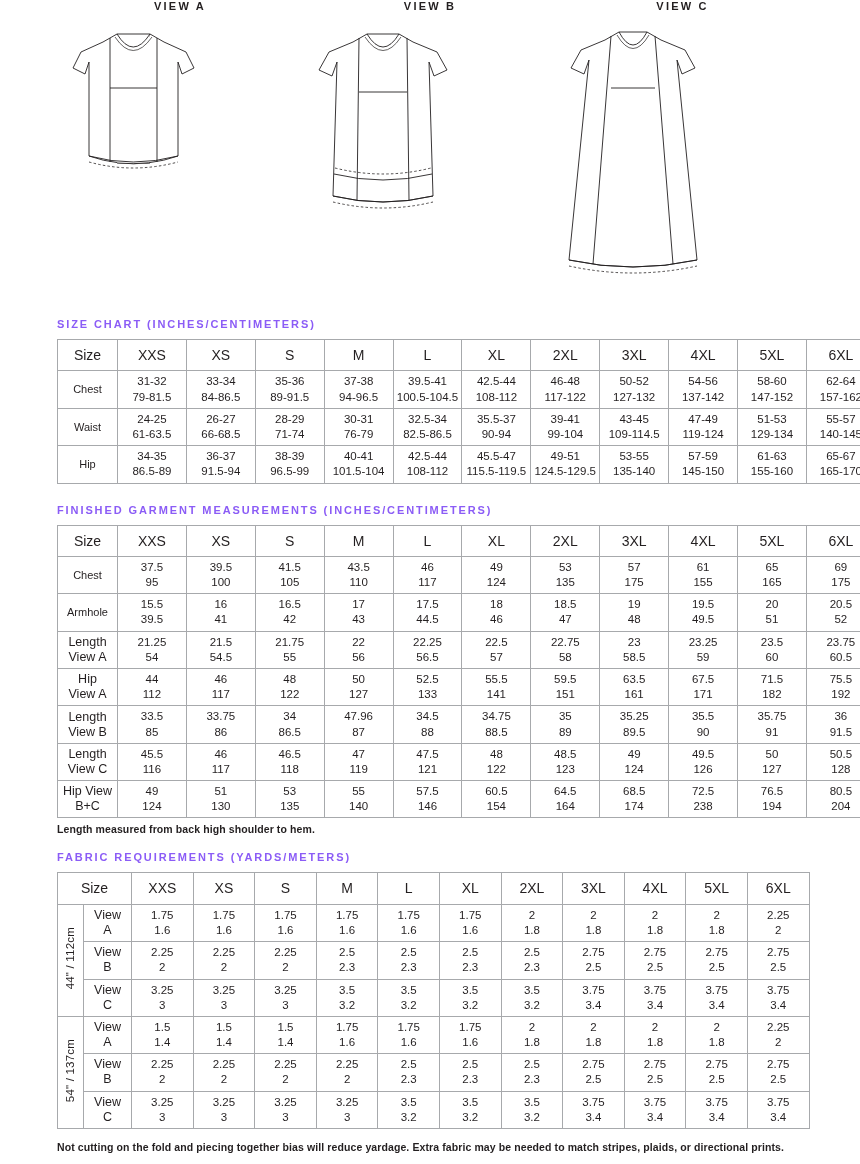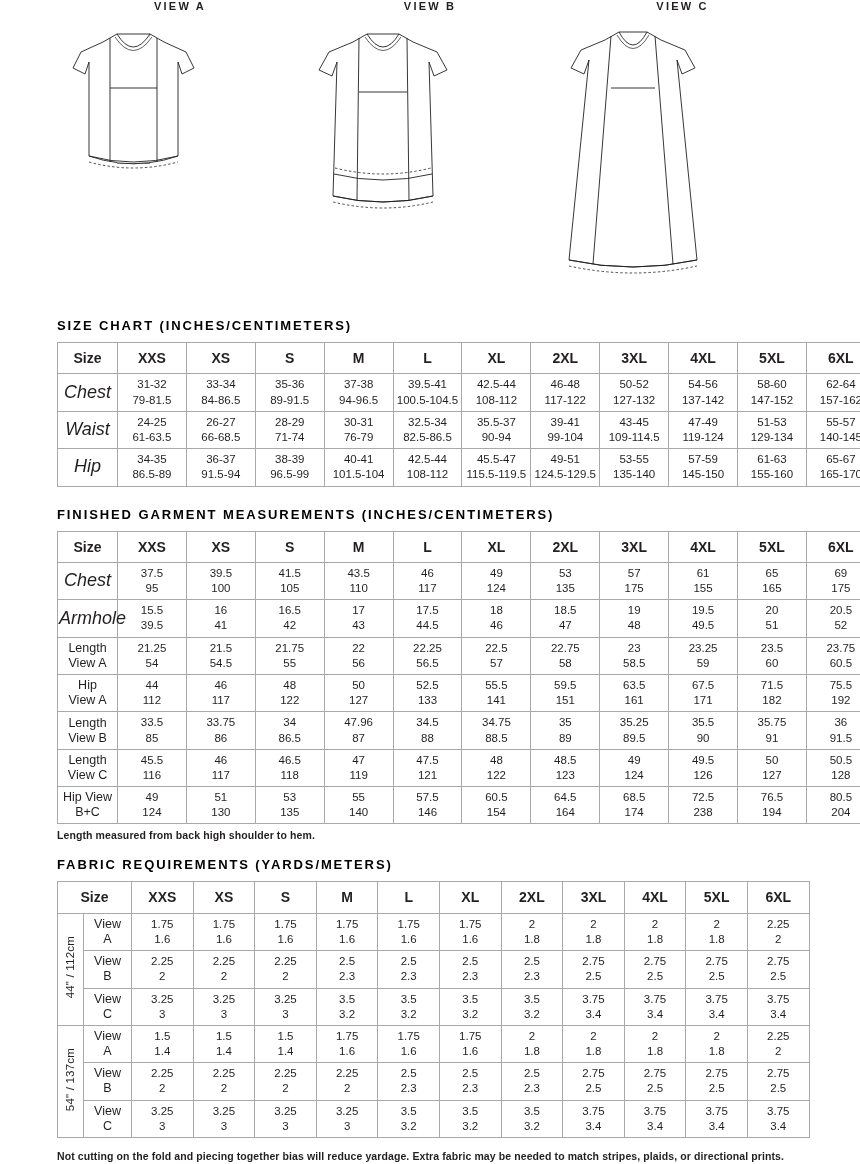--- a/index.html
+++ b/index.html
@@ -35,23 +35,23 @@
     margin-bottom: 4px;
   }
   .view-a  { left: 55px;  width: 250px; }
   .view-b  { left: 305px; width: 250px; }
   .view-c  { left: 555px; width: 255px; }
   .garments { display: block; }
 
   
   .section-heading {
     font-weight: bold;
-    font-size: 13px;
+    font-size: 11px;
     letter-spacing: 1.9px;
-    color: #000000;
+    color: #8b5cf6;
     margin: 0 0 9px 57px;
   }
   .heading-2 { margin-top: 20px; }
   .heading-3 { margin-top: 16px; }
 
   
   table.chart {
     border-collapse: collapse;
     margin-left: 57px;
     width: 748px;
@@ -62,25 +62,24 @@
     text-align: center;
     vertical-align: middle;
     font-size: 11.5px;
     line-height: 1.32;
     color: #231f20;
     padding: 3px 1px;
   }
   table.chart td.hdr {
     font-size: 14px;
     padding: 6px 1px;
-    font-weight: bold;
+    font-weight: normal;
   }
   table.chart td.rowlabel {
-    font-size: 18px;
-    font-style: italic;
+    font-size: 11px;
   }
   table.chart td.rowlabel-sm {
     font-size: 12.5px;
     line-height: 1.2;
   }
   .cell-in  { display: block; }
   .cell-cm  { display: block; }
 
   col.labelcol { width: 60px; }
   col.sizecol  { width: 68.9px; }

